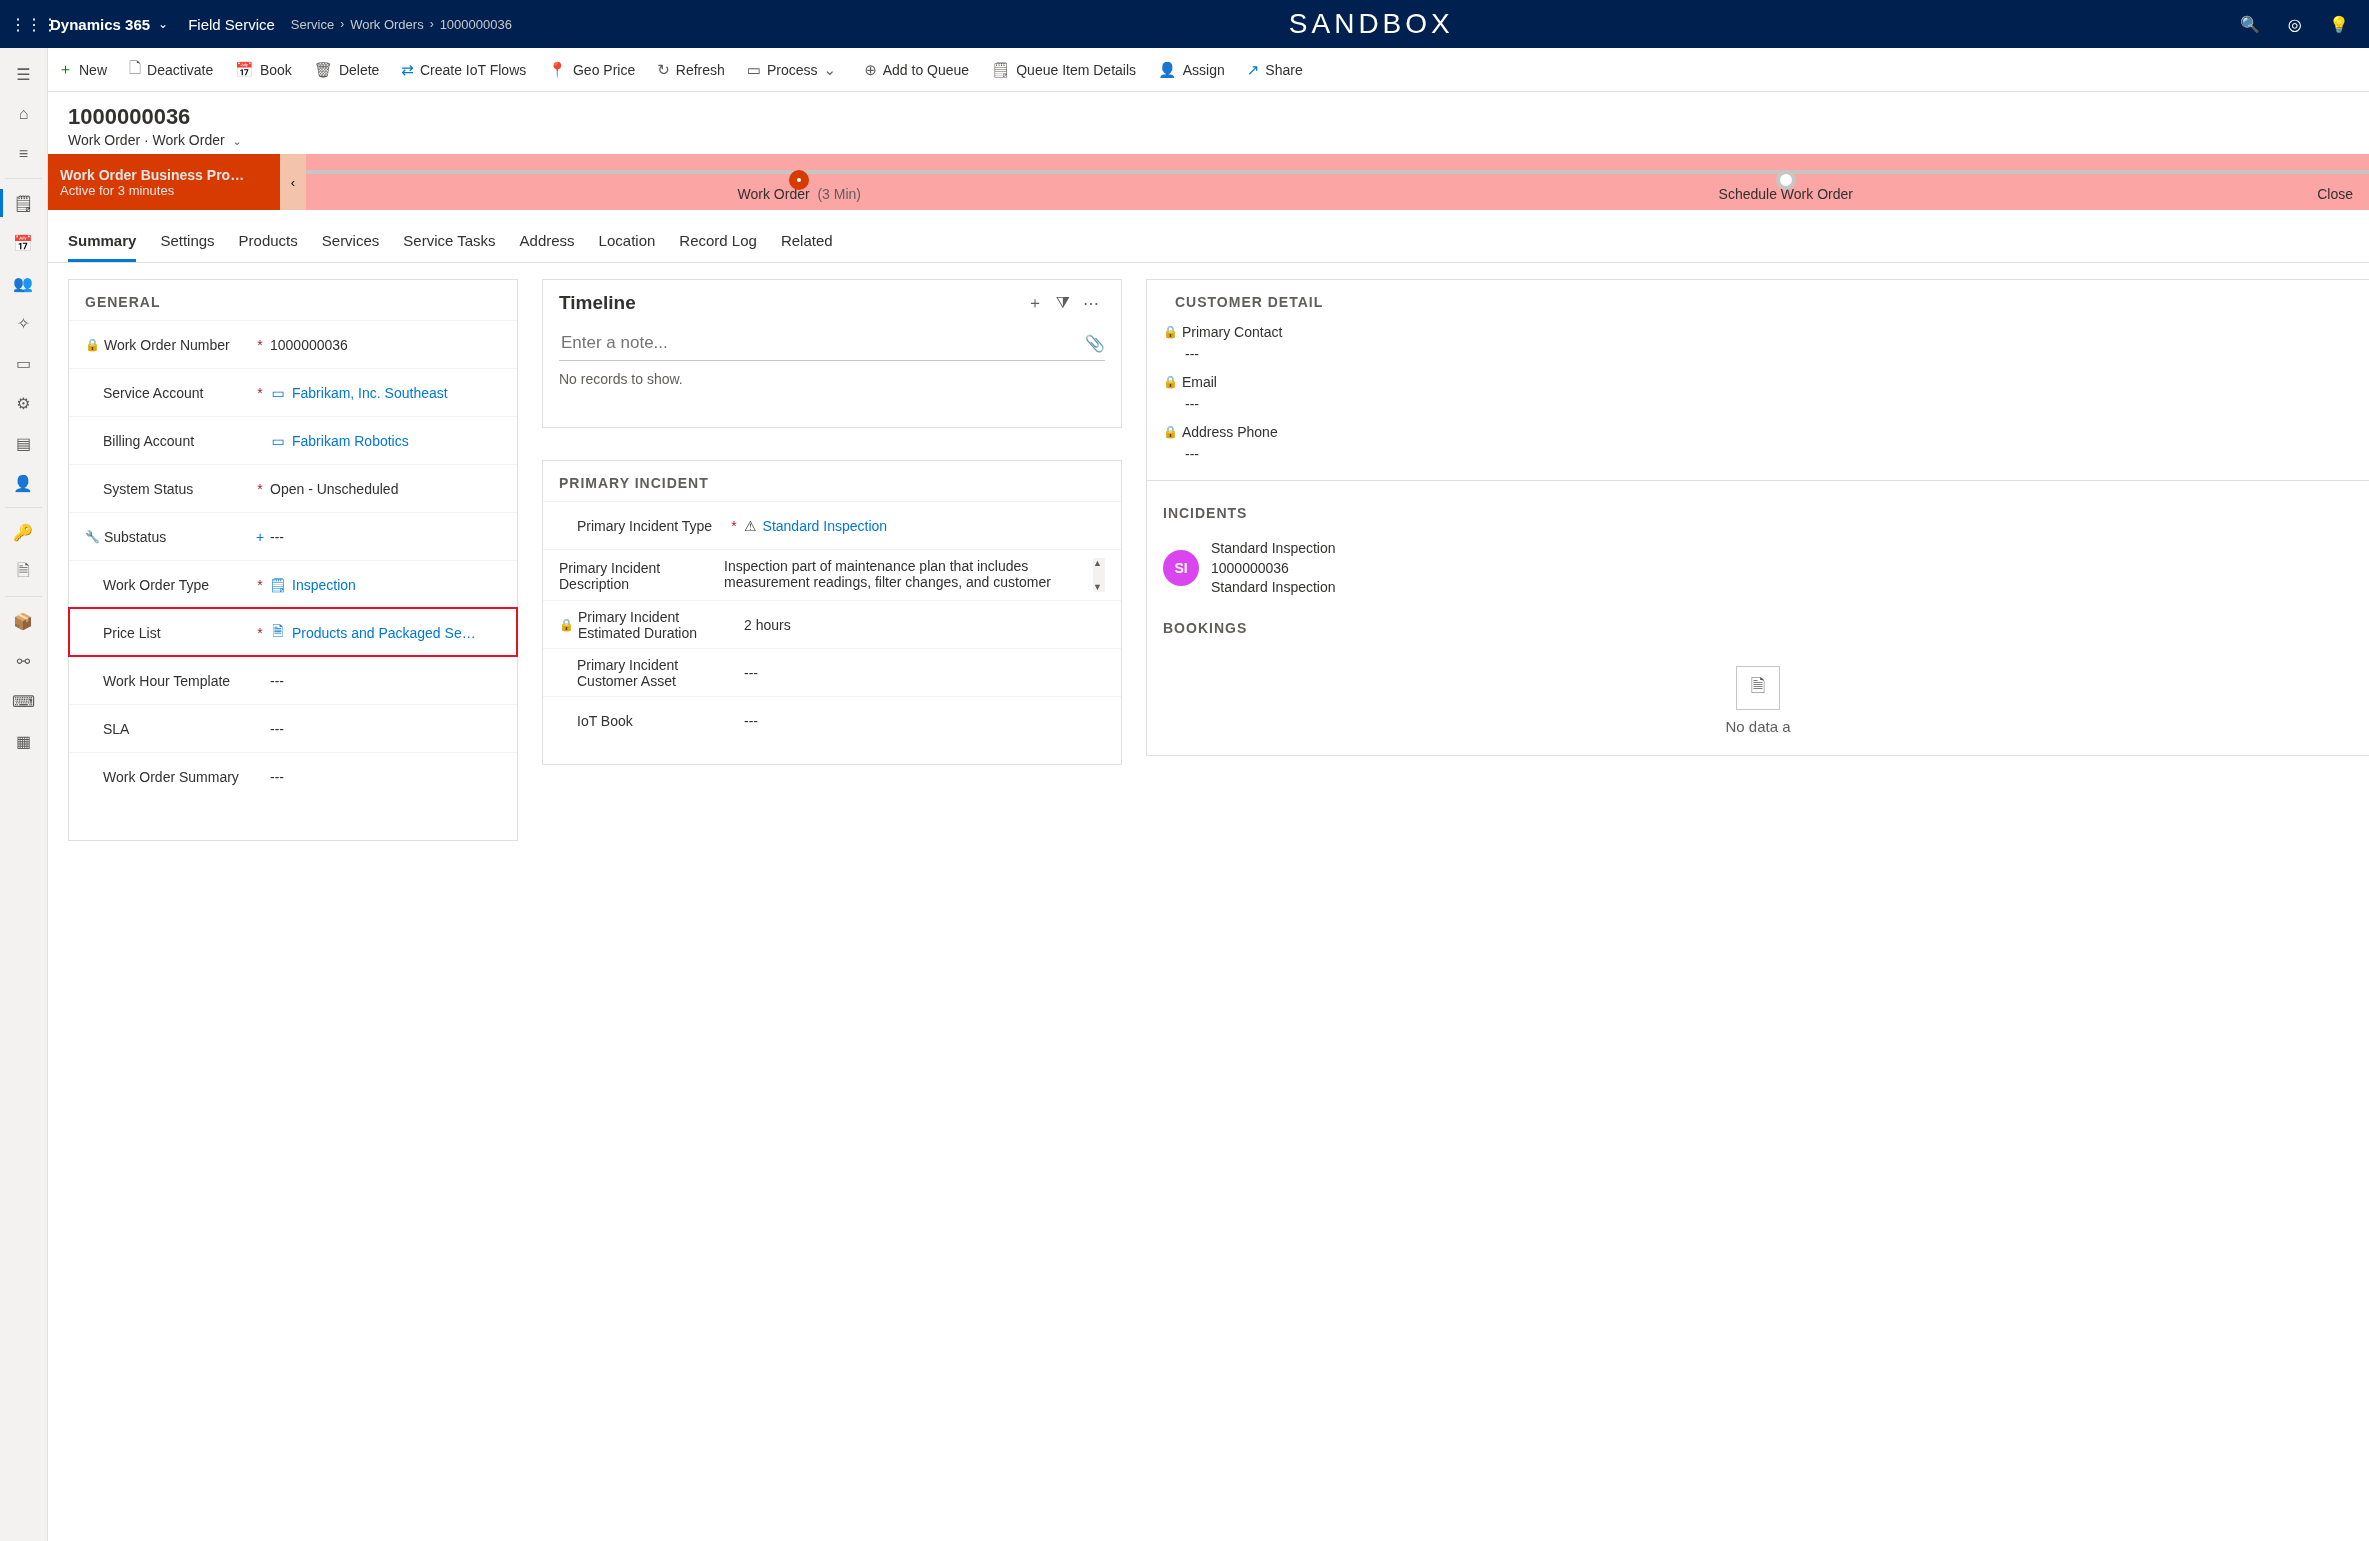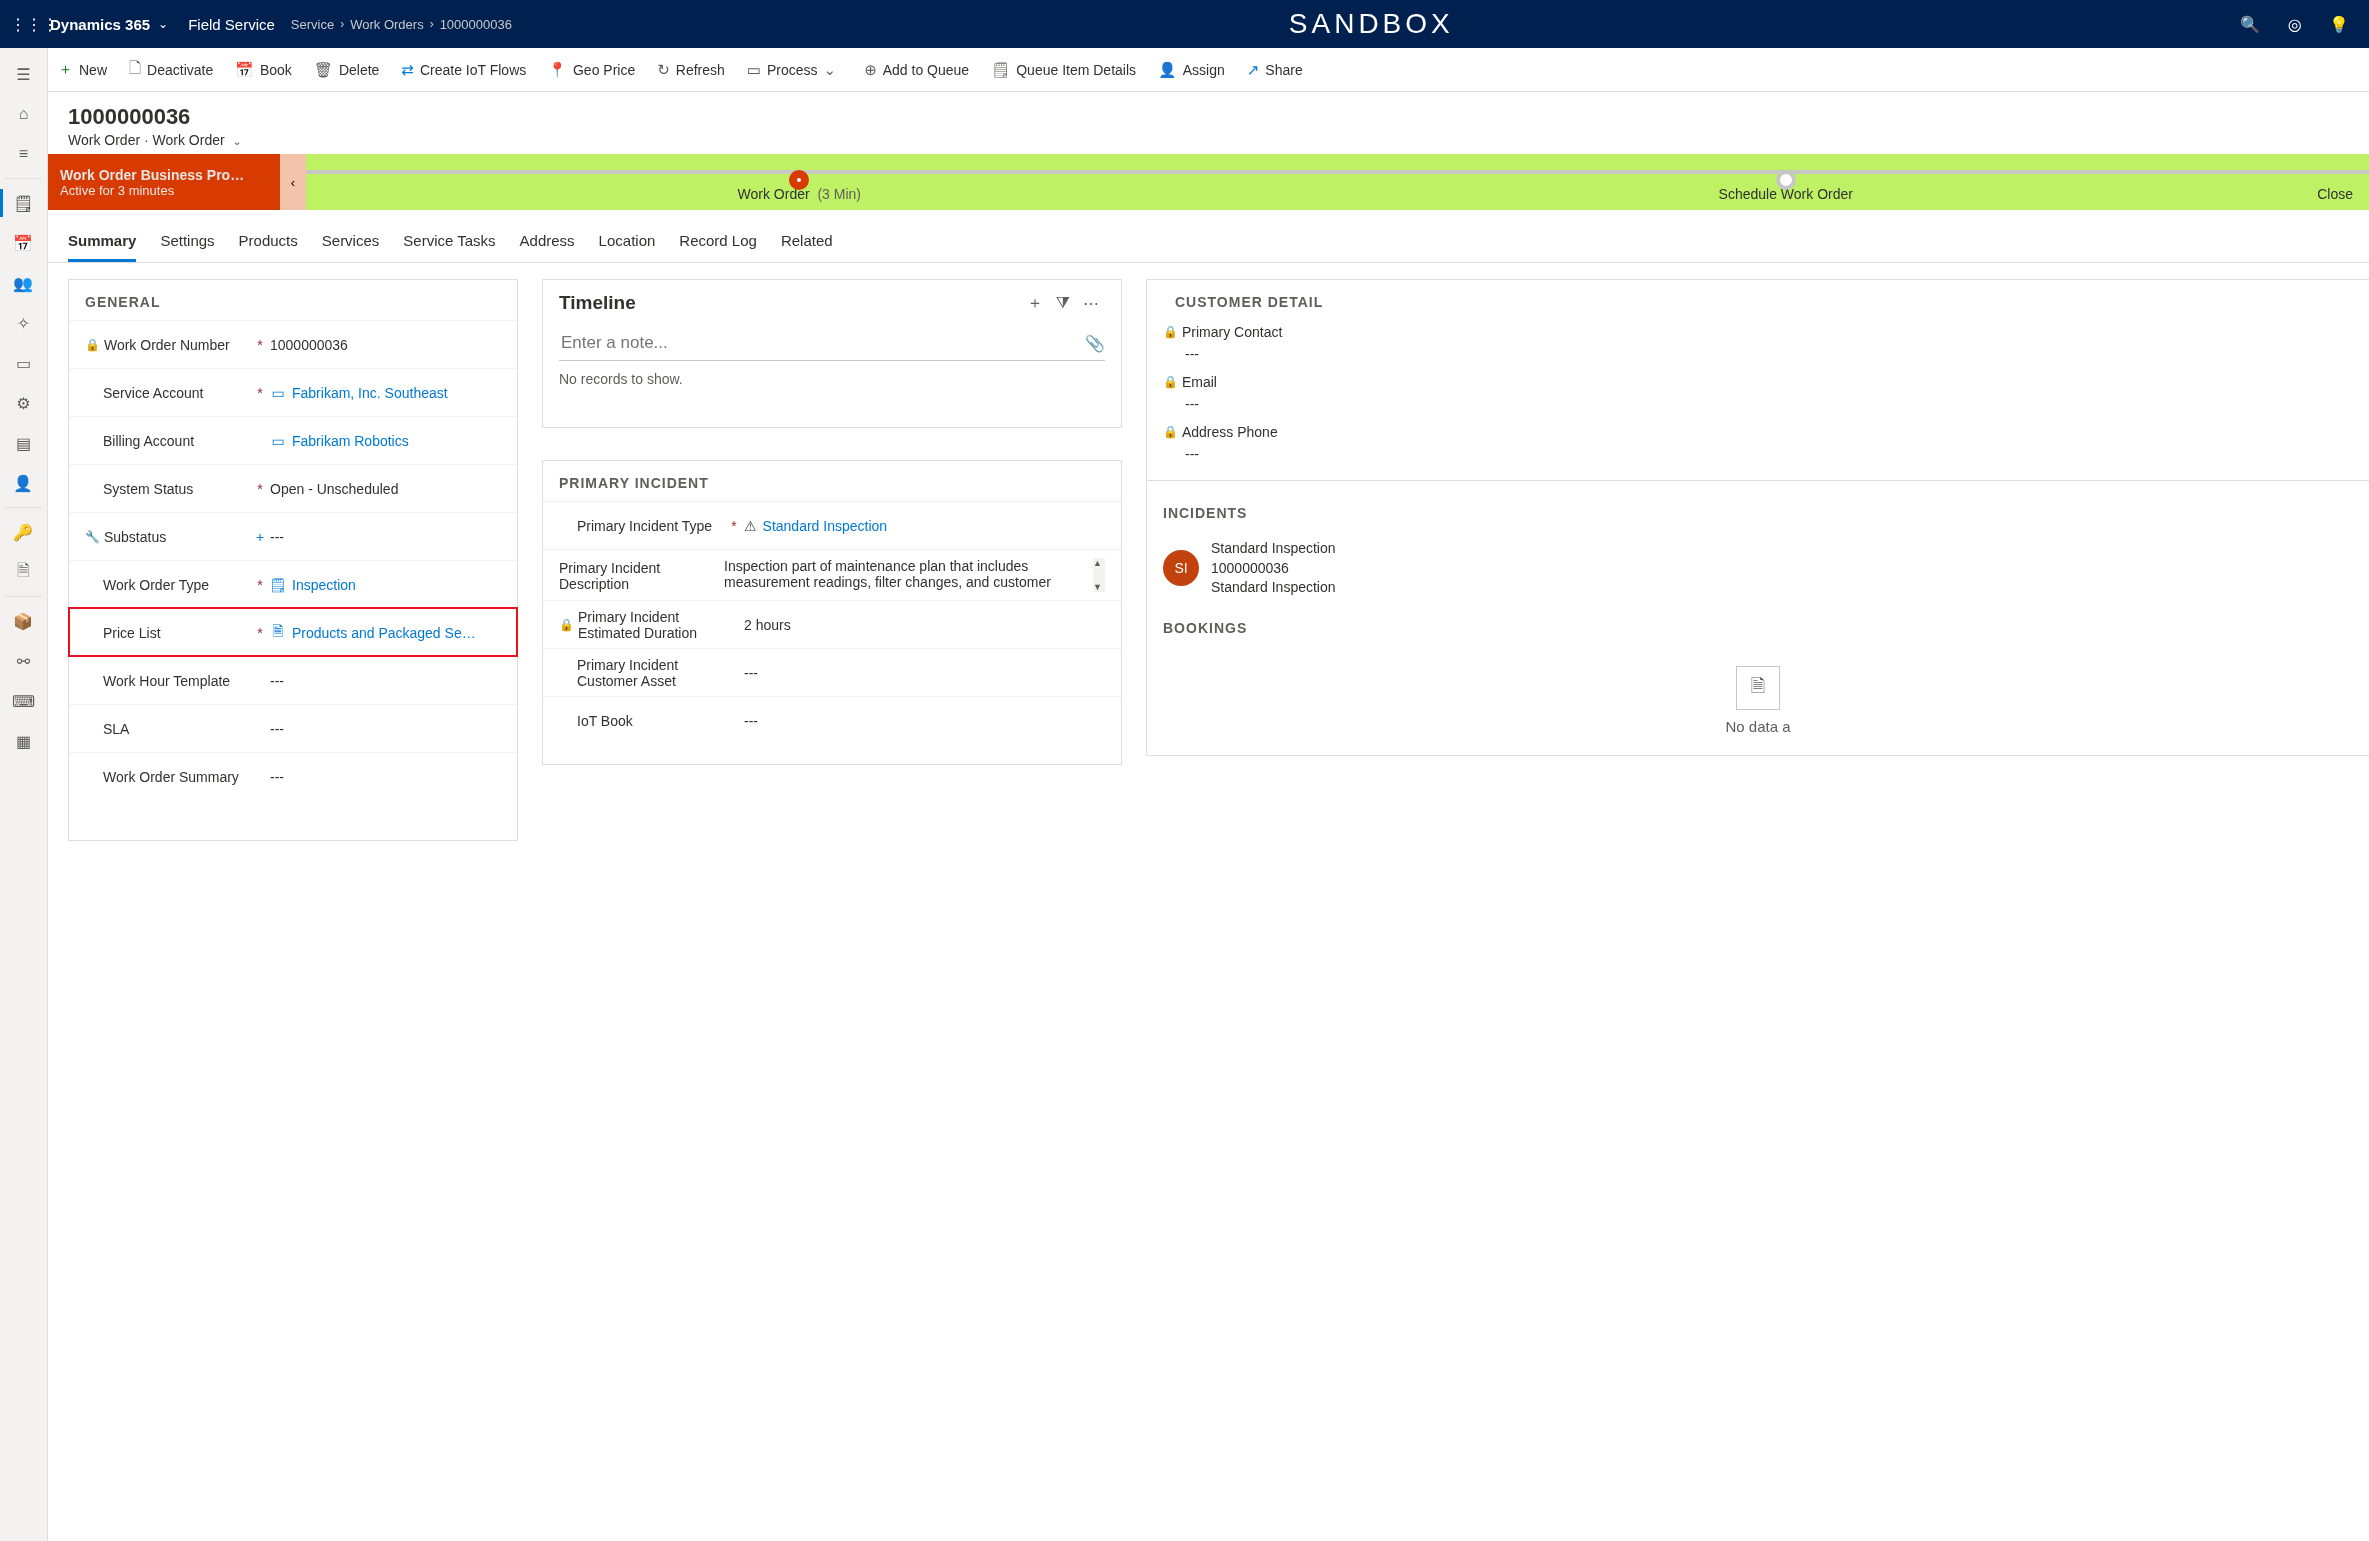--- a/index.html
+++ b/index.html
@@ -36,21 +36,21 @@
 .rec-header h1 { margin:0; font-size:22px; font-weight:600; }
 .rec-header .sub { font-size:14px; color:#323130; margin-top:2px; }
 .rec-header .sub .chev2 { font-size:11px; color:#605e5c; margin-left:4px; }
 
 
 .bpf-row { display:flex; align-items:stretch; height:56px; }
 .bpf-red { width:232px; background:#d83b01; color:#e5e5e5; padding:6px 12px; display:flex; flex-direction:column; justify-content:center; }
 .bpf-red .t1 { font-size:14px; font-weight:600; white-space:nowrap; overflow:hidden; text-overflow:ellipsis; }
 .bpf-red .t2 { font-size:13px; }
 .bpf-collapse { width:26px; background:#f3c4ab; display:flex; align-items:center; justify-content:center; color:#000; font-size:13px; cursor:pointer; }
-.bpf-stages { flex:1; background:#bef264; position:relative; display:flex; align-items:center; }
+.bpf-stages { flex:1; background:#fca5a5; position:relative; display:flex; align-items:center; }
 .bpf-line { position:absolute; top:16px; left:0; right:0; height:4px; background:#c8c6c4; }
 .bpf-stage { flex:1; text-align:center; position:relative; font-size:14px; padding-top:24px; }
 .bpf-dot { position:absolute; top:8px; left:50%; transform:translateX(-50%); width:20px; height:20px; border-radius:50%; background:#fff; border:4px solid #c8c6c4; }
 .bpf-dot.active { border-color:#d83b01; background:#d83b01; }
 .bpf-dot.active::after { content:""; position:absolute; inset:4px; border-radius:50%; background:#fff; }
 .bpf-stage .dur { color:#605e5c; }
 
 
 .tabs { display:flex; border-bottom:1px solid #e1dfdd; padding:0 20px; margin-top:10px; }
 .tabs .tab { padding:12px 0 10px 0; margin-right:24px; font-size:15px; color:#323130; cursor:pointer; }
@@ -86,21 +86,21 @@
 .pi-desc-row { display:flex; padding:8px 16px; border-top:1px solid #f3f2f1; }
 .pi-desc-row .lab { width:165px; font-size:14px; padding-top:2px; }
 .pi-desc-row .val { flex:1; font-size:14px; position:relative; padding-right:16px; max-height:38px; overflow:hidden; }
 .scroll-stub { position:absolute; right:0; top:0; bottom:0; width:12px; display:flex; flex-direction:column; justify-content:space-between; color:#605e5c; font-size:9px; background:#f3f2f1; }
 
 .cust-field { padding:4px 16px 8px 16px; }
 .cust-field .lab { font-size:14px; display:flex; align-items:center; gap:4px; }
 .cust-field .val { font-size:14px; color:#323130; padding:6px 0 0 22px; }
 
 .incident-item { display:flex; align-items:center; padding:8px 16px; gap:12px; }
-.avatar { width:36px; height:36px; border-radius:50%; background:#c2410c; color:#fff; display:flex; align-items:center; justify-content:center; font-size:14px; font-weight:400; }
+.avatar { width:36px; height:36px; border-radius:50%; background:#d946ef; color:#fff; display:flex; align-items:center; justify-content:center; font-size:14px; font-weight:700; }
 .incident-item .txt { font-size:14px; line-height:1.4; }
 
 .nodata { text-align:center; color:#605e5c; font-size:15px; padding:20px 0; }
 .nodata .circ { width:44px; height:44px; border:1px solid #c8c6c4; margin:0 auto 8px auto; display:flex; align-items:center; justify-content:center; font-size:18px; }
 </style>
 </head>
 <body>
 
 <div class="top-banner">
   <span class="waffle">⋮⋮⋮</span>

